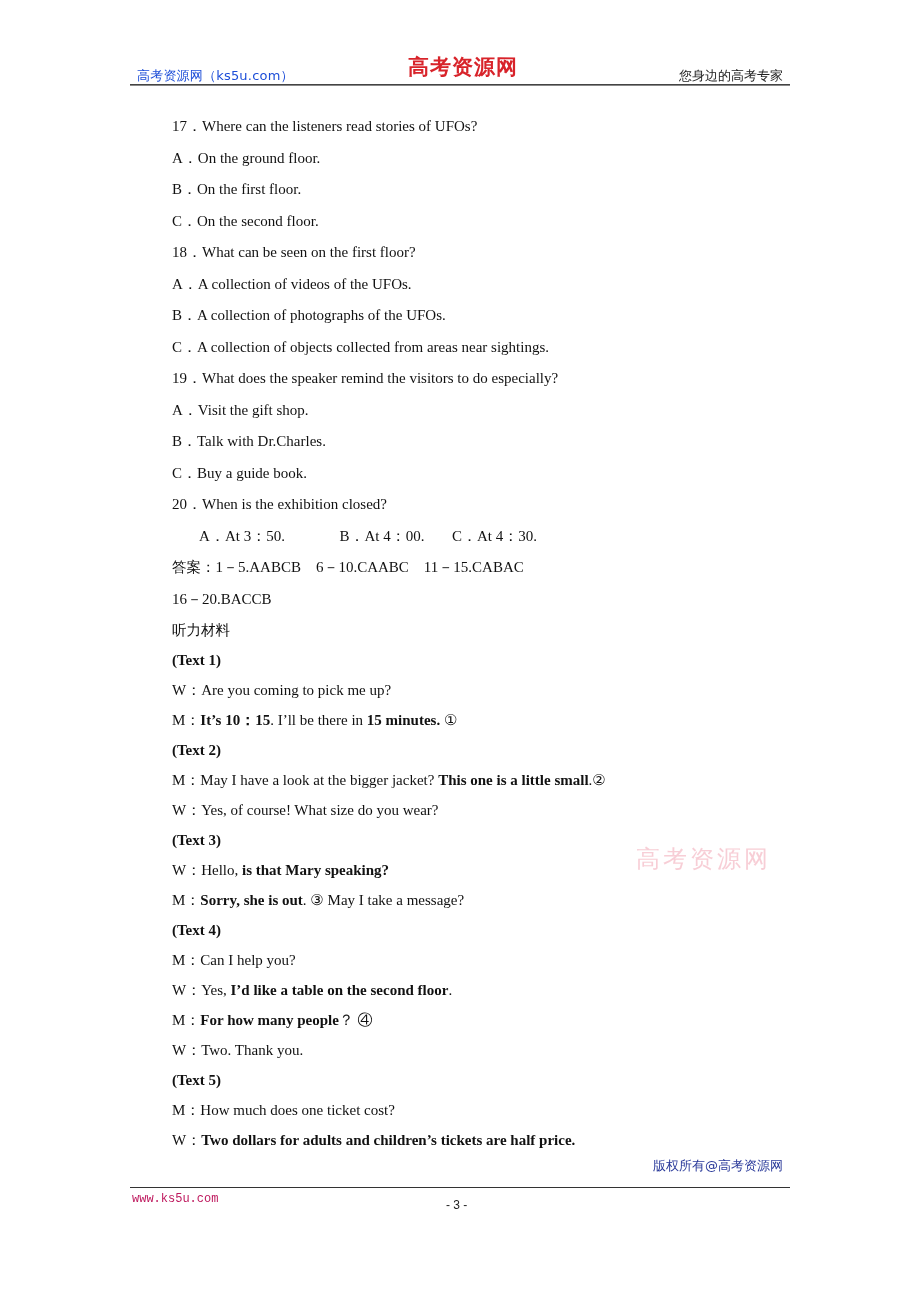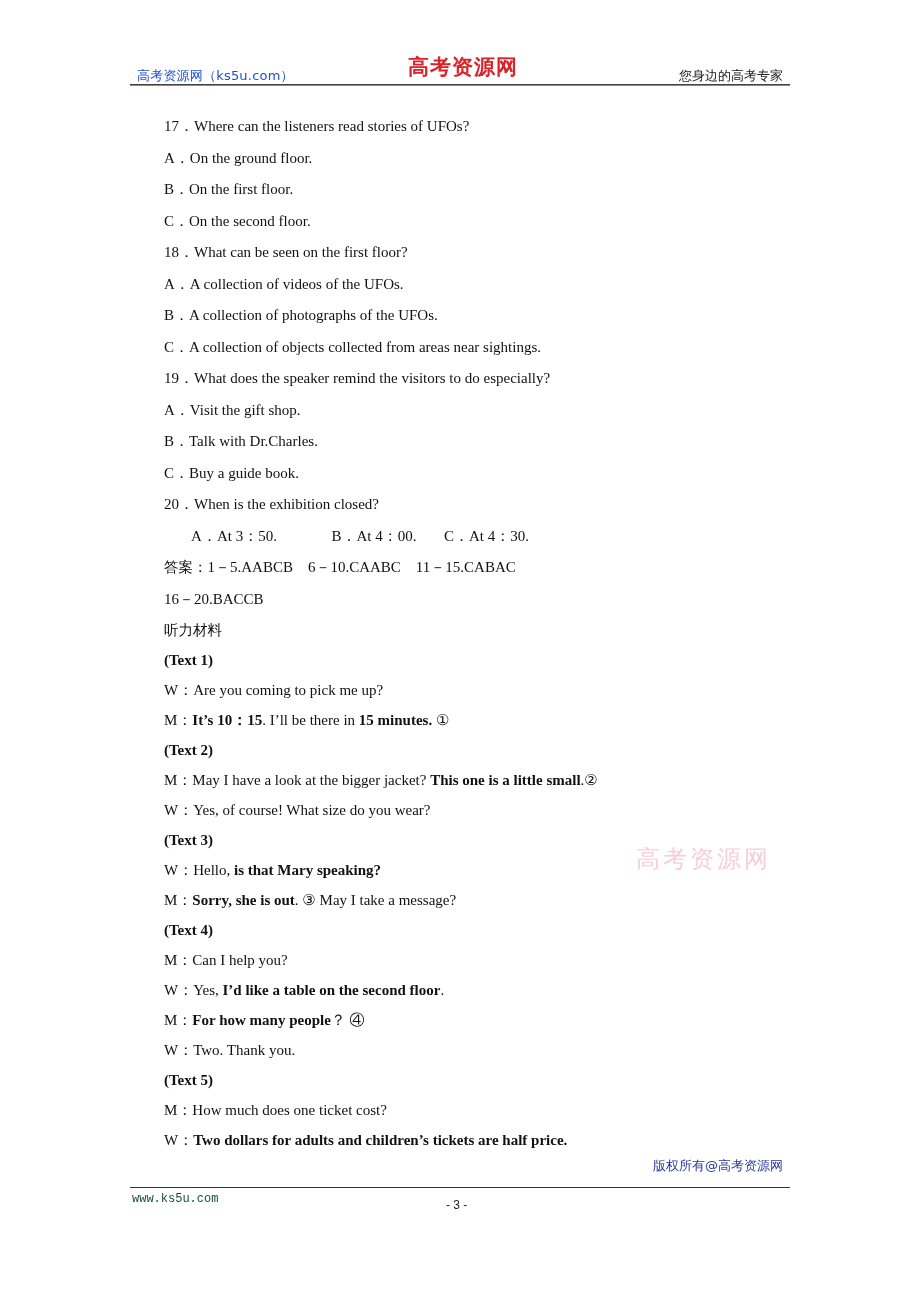--- a/index.html
+++ b/index.html
@@ -7,30 +7,30 @@
            font-family: "Liberation Serif", "DejaVu Serif", serif; color: #111; }
     .header { position: absolute; left: 130px; top: 52px; width: 660px; height: 34px; }
     .header-left { position: absolute; left: 7px; top: 15px; font-size: 13px; color: #1d4ed8;
                    font-family: "DejaVu Sans", sans-serif; letter-spacing: 0.2px; }
     .header-logo { position: absolute; left: 278px; top: 1px; font-size: 21px; color: #d8232a;
                    font-family: "DejaVu Serif", serif; font-weight: bold; letter-spacing: 1px; }
     .header-right { position: absolute; right: 7px; top: 15px; font-size: 13px; color: #222;
                     font-family: "DejaVu Sans", sans-serif; }
     .header-rule { position: absolute; left: 0; top: 32px; width: 660px; height: 0;
                    border-top: 1px solid #444; border-bottom: 1px solid #888; }
-    .content { position: absolute; left: 164px; top: 111px; width: 600px; }
+    .content { position: absolute; left: 172px; top: 111px; width: 600px; }
     .line { font-size: 15px; line-height: 31.5px; height: 31.5px; white-space: pre; }
     .line.tight { height: 30px; line-height: 30px; }
     .cjk { font-family: "DejaVu Sans", sans-serif; font-size: 14.5px; }
     b { font-weight: bold; }
     .opt-row span.opt { display: inline-block; text-align: center; }
     .watermark { position: absolute; left: 636px; top: 843px; font-size: 24px; color: #f6c2cc;
                  font-family: "DejaVu Serif", serif; letter-spacing: 3px; opacity: 0.8; }
     .footer-rule { position: absolute; left: 130px; top: 1187px; width: 660px; border-top: 1px solid #333; }
-    .footer-left { position: absolute; left: 132px; top: 1192px; font-size: 12px; color: #14532d;
+    .footer-left { position: absolute; left: 132px; top: 1192px; font-size: 12px; color: #be185d;
                    font-family: "Liberation Mono", monospace; }
     .footer-center { position: absolute; left: 446px; top: 1198px; font-size: 12px; color: #222;
                      font-family: "Liberation Sans", sans-serif; }
     .footer-right { position: absolute; right: 137px; top: 1157px; font-size: 13px; color: #2a3a9a;
                     font-family: "DejaVu Sans", sans-serif; }
   </style>
 </head>
 <body>
 
 <div class="header">

